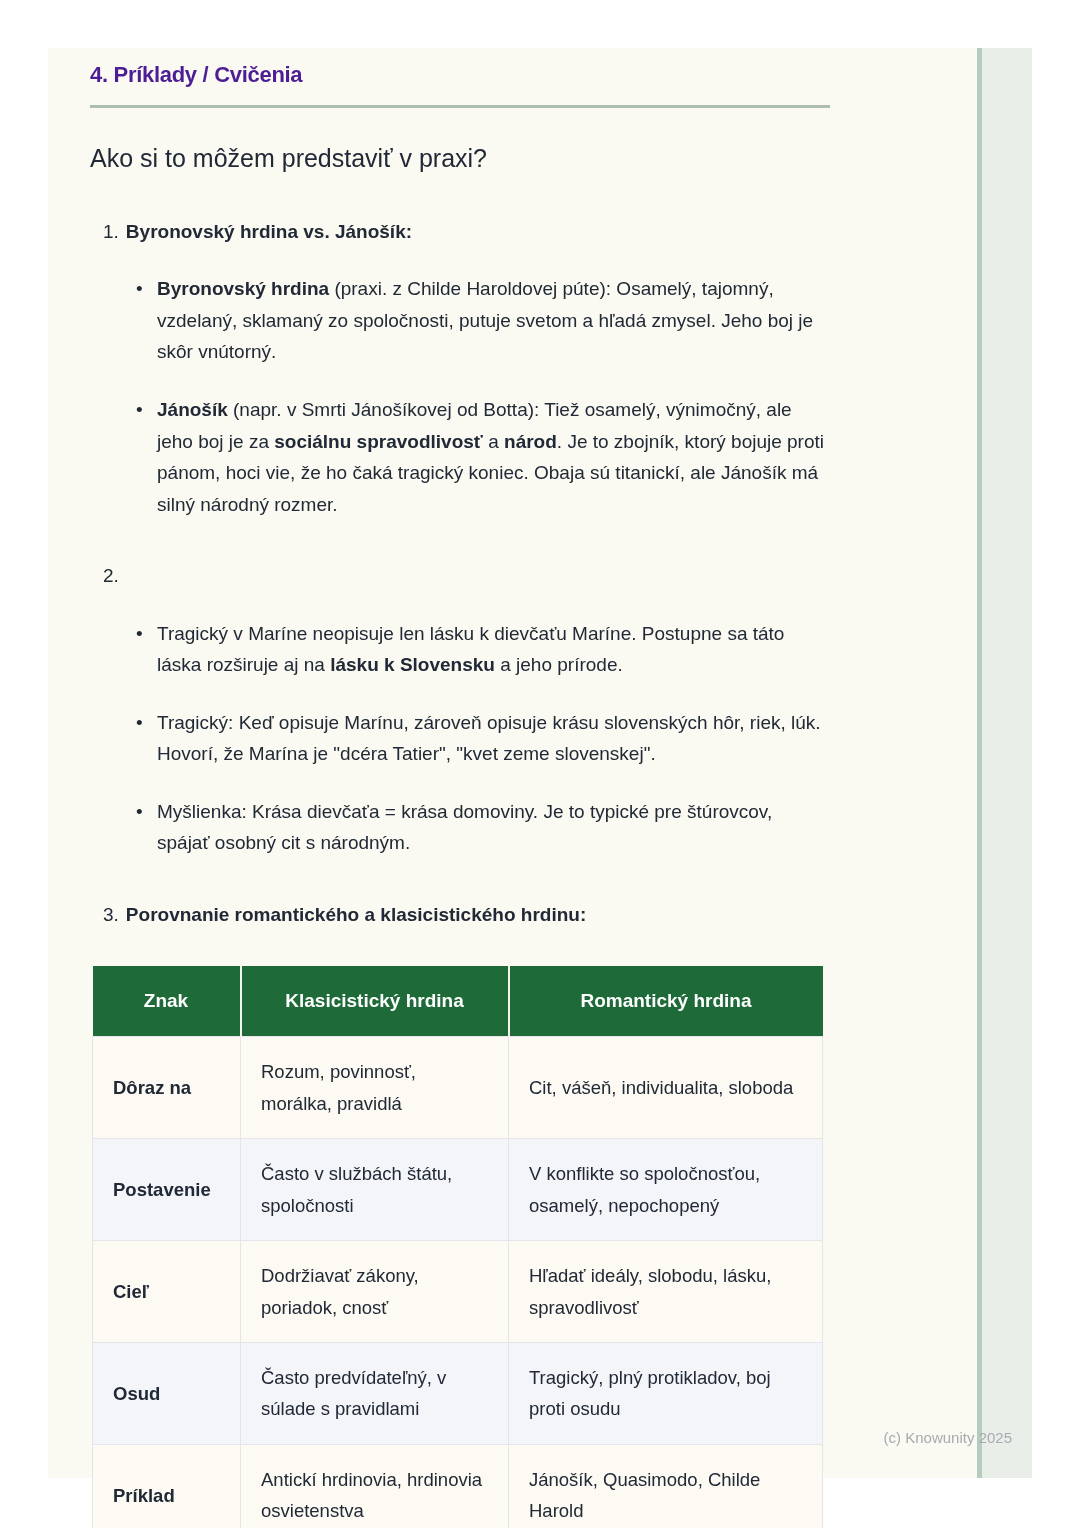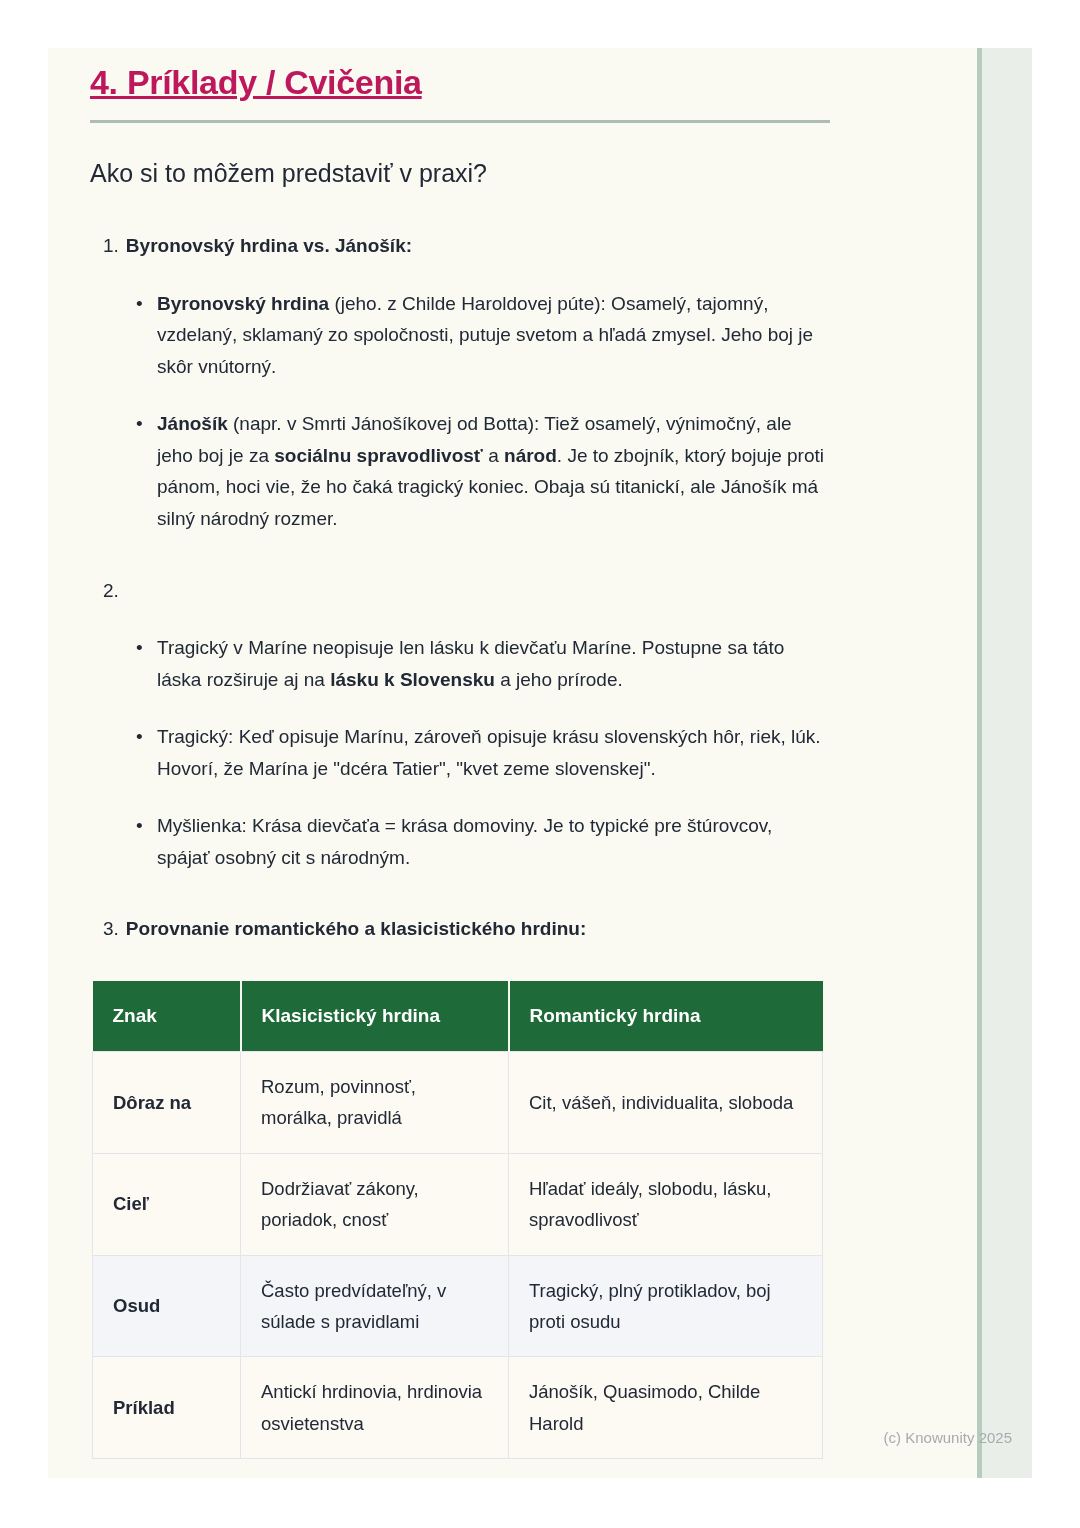--- a/index.html
+++ b/index.html
@@ -24,24 +24,23 @@
   .accent-panel {
     position: absolute; left: 982px; top: 48px;
     width: 50px; height: 1430px;
     background: #e9efe8;
   }
   .content {
     position: absolute; left: 42px; top: 14px;
     width: 740px;
   }
   h1.doc-title {
-    font-size: 34px; font-weight: 700;
-    color: #be185d; letter-spacing: -0.3px;
+    font-size: 22px; font-weight: 700;
+    color: #4c1d95; letter-spacing: -0.3px;
     line-height: 1.2;
-    text-decoration: underline;
   }
   .heading-divider {
     margin-top: 17px; height: 3px; width: 740px;
     background: #aebdb2; border: none;
   }
   .intro { margin-top: 30px; font-size: 25px; line-height: 1.66; }
   .olist { margin-top: 36px; }
   .num-item { margin-top: 40px; }
   .num-item:first-child { margin-top: 0; }
   .num-head {
@@ -65,21 +64,21 @@
   table.cmp-table {
     margin-top: 36px; margin-left: 2px;
     border-collapse: collapse; width: 730px;
     table-layout: fixed;
   }
   .cmp-table col.c1 { width: 148px; }
   .cmp-table col.c2 { width: 268px; }
   .cmp-table col.c3 { width: 314px; }
   .cmp-table th {
     background: #1e6a38; color: #ffffff;
-    font-size: 19px; font-weight: 700; text-align: left;
+    font-size: 19px; font-weight: 700; text-align: center;
     padding: 24px 20px; border-right: 2px solid #f6f6f0;
   }
   .cmp-table th:last-child { border-right: none; }
   .cmp-table td {
     font-size: 18.5px; line-height: 1.7; vertical-align: middle;
     padding: 19px 20px; border: 1px solid #e3e5e9;
     color: #212936;
   }
   .cmp-table td.rowlabel { font-weight: 700; }
   .cmp-table tr.odd  td { background: #fcfaf2; }
@@ -104,21 +103,21 @@
     <div class="olist">
 
       <div class="num-item">
         <div class="num-head">
           <span class="num">1.</span>
           <span class="head-text">Byronovský hrdina vs. Jánošík:</span>
         </div>
         <div class="bullets">
           <div class="bullet">
             <span class="marker">•</span>
-            <div class="btext"><span class="b">Byronovský hrdina</span><span> (jeho. z </span><span class="i">Childe Haroldovej púte</span><span>): Osamelý, tajomný, vzdelaný, sklamaný zo spoločnosti, putuje svetom a hľadá zmysel. Jeho boj je skôr vnútorný.</span></div>
+            <div class="btext"><span class="b">Byronovský hrdina</span><span> (praxi. z </span><span class="i">Childe Haroldovej púte</span><span>): Osamelý, tajomný, vzdelaný, sklamaný zo spoločnosti, putuje svetom a hľadá zmysel. Jeho boj je skôr vnútorný.</span></div>
           </div>
           <div class="bullet">
             <span class="marker">•</span>
             <div class="btext"><span class="b">Jánošík</span><span> (napr. v </span><span class="i">Smrti Jánošíkovej</span><span> od Botta): Tiež osamelý, výnimočný, ale jeho boj je za </span><span class="b">sociálnu spravodlivosť</span><span> a </span><span class="b">národ</span><span>. Je to zbojník, ktorý bojuje proti pánom, hoci vie, že ho čaká tragický koniec. Obaja sú titanickí, ale Jánošík má silný národný rozmer.</span></div>
           </div>
         </div>
       </div>
 
       <div class="num-item">
         <div class="num-head">
@@ -161,20 +160,25 @@
           <th>Klasicistický hrdina</th>
           <th>Romantický hrdina</th>
         </tr>
       </thead>
       <tbody>
         <tr class="odd">
           <td class="rowlabel">Dôraz na</td>
           <td>Rozum, povinnosť, morálka, pravidlá</td>
           <td>Cit, vášeň, individualita, sloboda</td>
         </tr>
+        <tr class="even">
+          <td class="rowlabel">Postavenie</td>
+          <td>Často v službách štátu, spoločnosti</td>
+          <td>V konflikte so spoločnosťou, osamelý, nepochopený</td>
+        </tr>
         <tr class="odd">
           <td class="rowlabel">Cieľ</td>
           <td>Dodržiavať zákony, poriadok, cnosť</td>
           <td>Hľadať ideály, slobodu, lásku, spravodlivosť</td>
         </tr>
         <tr class="even">
           <td class="rowlabel">Osud</td>
           <td>Často predvídateľný, v súlade s pravidlami</td>
           <td>Tragický, plný protikladov, boj proti osudu</td>
         </tr>

